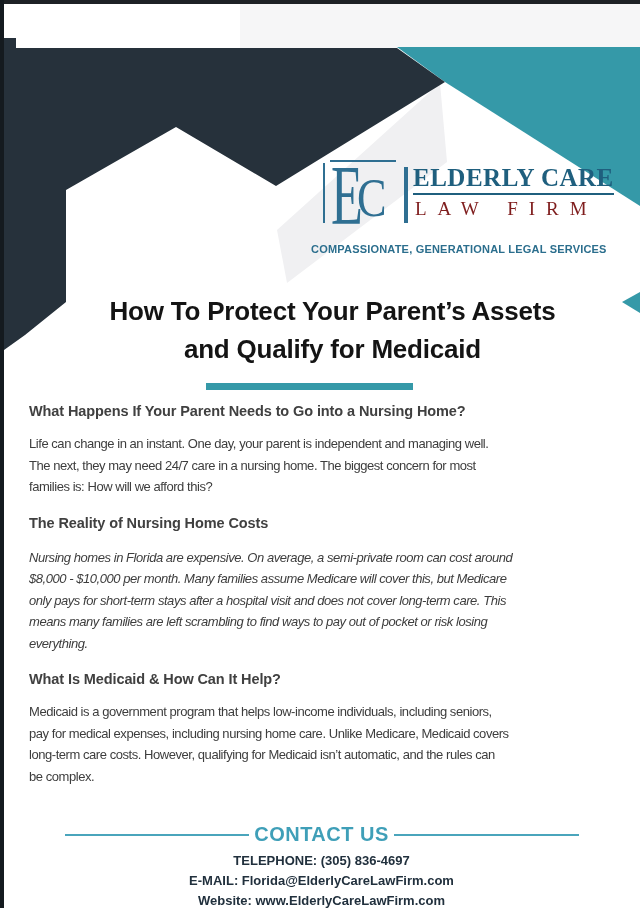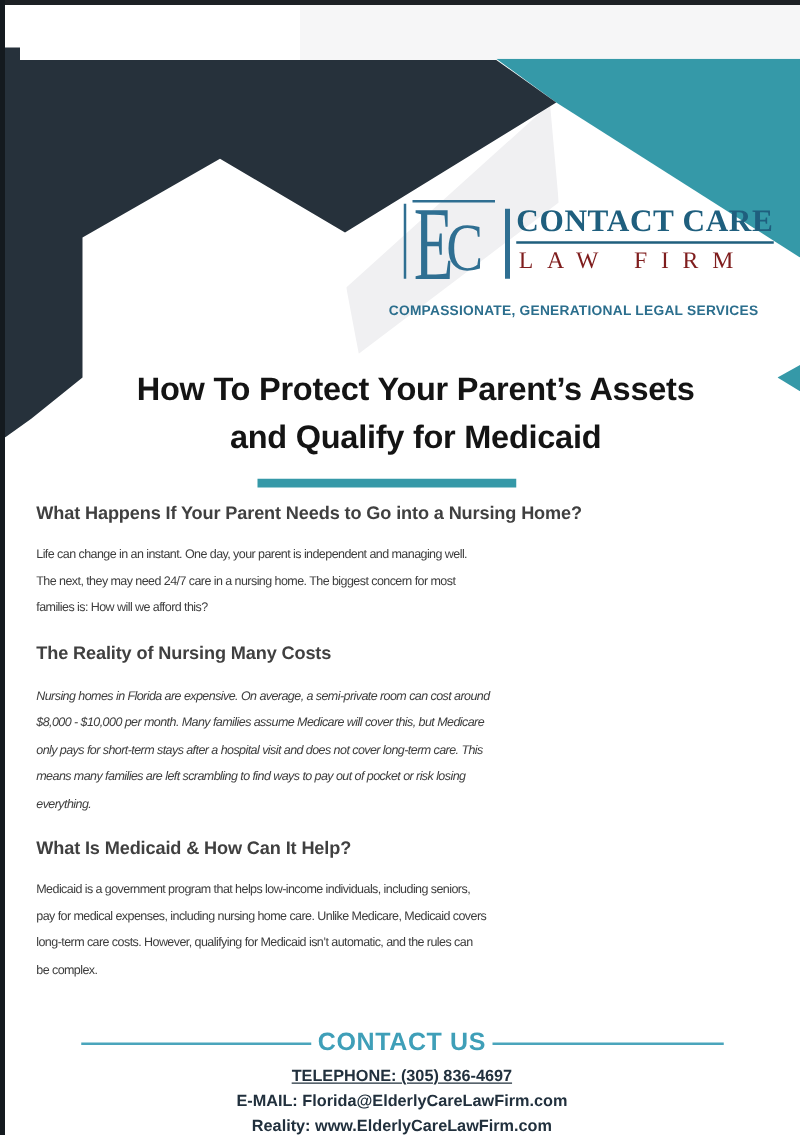--- a/index.html
+++ b/index.html
@@ -49,29 +49,29 @@
 
   
   .content{position:absolute;left:29px;top:292px;width:585px;}
   .title{
     margin:0;font-size:26px;font-weight:bold;line-height:38px;color:#141414;
     text-align:center;white-space:pre-line;padding-left:22px;letter-spacing:-.2px;
   }
   .title-underline{width:207px;height:7px;background:#3599a8;margin:15px 0 0 177px;}
   .sec-h{margin:13px 0 0;font-size:14.5px;line-height:17px;font-weight:bold;color:#404040;letter-spacing:-.1px;}
   .sec-h.gap-lg{margin-top:17px;}
-  .sec-p{margin:13px 0 0;font-size:10px;line-height:21.5px;color:#3d3d3d;letter-spacing:-.45px;white-space:pre-line;}
+  .sec-p{margin:13px 0 0;font-size:13px;line-height:21.5px;color:#3d3d3d;letter-spacing:-.45px;white-space:pre-line;}
   .sec-p.gap-lg{margin-top:15px;font-style:italic;}
 
   
   .contact-row{display:flex;align-items:center;margin:36px auto 0;width:514px;justify-content:center;}
   .c-line{flex:1;height:2px;background:#4aa5bc;}
   .c-title{font-size:20px;line-height:23px;font-weight:bold;color:#3f9fb8;letter-spacing:.5px;padding:0 5px;white-space:nowrap;}
   .c-item{text-align:center;font-size:13px;line-height:13px;font-weight:bold;color:#21303d;}
-  .c-tel{margin-top:8px;text-decoration:underline;}
+  .c-tel{margin-top:8px;}
   .c-email{margin-top:7px;}
   .c-web{margin-top:7px;}
 </style>
 </head>
 <body>
 
 <div class="page">
 
   <div class="shape shape-gray-strip"></div>
   <div class="shape shape-gray-mtn"></div>
@@ -83,53 +83,53 @@
   <div class="edge-left"></div>
 
   <div class="logo">
     <div class="logo-row">
       <div class="ec">
         <span class="ec-e">E</span>
         <span class="ec-c">C</span>
       </div>
       <div class="logo-divider"></div>
       <div class="logo-name">
-        <div class="logo-name-1">CONTACT CARE</div>
+        <div class="logo-name-1">ELDERLY CARE</div>
         <div class="logo-name-2">LAW FIRM</div>
       </div>
     </div>
     <div class="logo-tagline">COMPASSIONATE, GENERATIONAL LEGAL SERVICES</div>
   </div>
 
   <div class="content">
     <h1 class="title">How To Protect Your Parent’s Assets
 and Qualify for Medicaid</h1>
     <div class="title-underline"></div>
 
     <h3 class="sec-h">What Happens If Your Parent Needs to Go into a Nursing Home?</h3>
     <p class="sec-p">Life can change in an instant. One day, your parent is independent and managing well.
 The next, they may need 24/7 care in a nursing home. The biggest concern for most
 families is: How will we afford this?</p>
 
-    <h3 class="sec-h gap-lg">The Reality of Nursing Many Costs</h3>
+    <h3 class="sec-h gap-lg">The Reality of Nursing Home Costs</h3>
     <p class="sec-p gap-lg">Nursing homes in Florida are expensive. On average, a semi-private room can cost around
 $8,000 - $10,000 per month. Many families assume Medicare will cover this, but Medicare
 only pays for short-term stays after a hospital visit and does not cover long-term care. This
 means many families are left scrambling to find ways to pay out of pocket or risk losing
 everything.</p>
 
     <h3 class="sec-h gap-lg">What Is Medicaid &amp; How Can It Help?</h3>
     <p class="sec-p">Medicaid is a government program that helps low-income individuals, including seniors,
 pay for medical expenses, including nursing home care. Unlike Medicare, Medicaid covers
 long-term care costs. However, qualifying for Medicaid isn’t automatic, and the rules can
 be complex.</p>
 
     <div class="contact-row">
       <div class="c-line"></div>
       <div class="c-title">CONTACT US</div>
       <div class="c-line"></div>
     </div>
     <div class="c-item c-tel">TELEPHONE: (305) 836-4697</div>
     <div class="c-item c-email">E-MAIL: Florida@ElderlyCareLawFirm.com</div>
-    <div class="c-item c-web">Reality: www.ElderlyCareLawFirm.com</div>
+    <div class="c-item c-web">Website: www.ElderlyCareLawFirm.com</div>
   </div>
 
 </div>
 
 </body></html>

